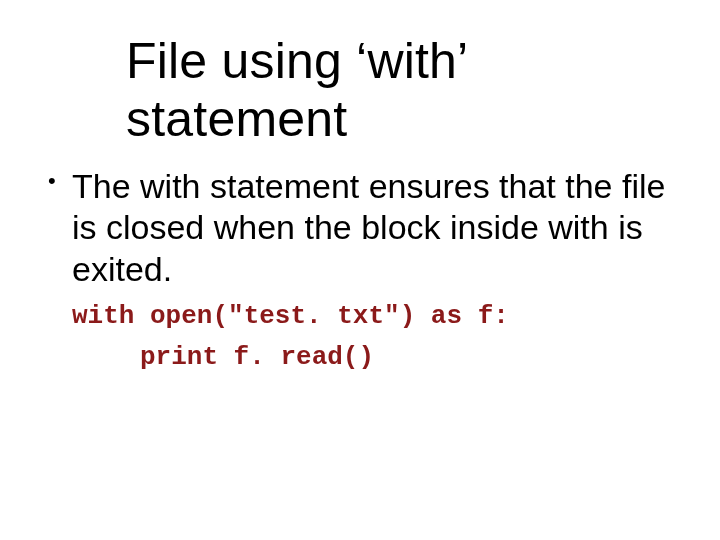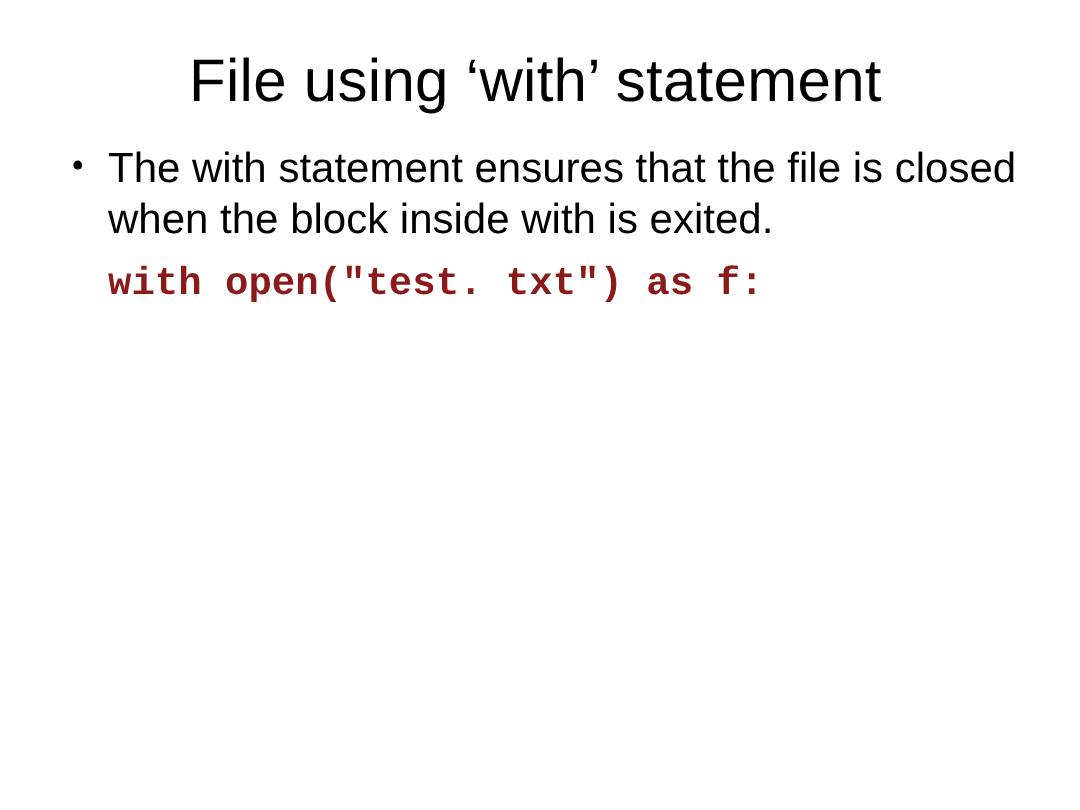--- a/index.html
+++ b/index.html
@@ -12,36 +12,36 @@
     color: #000;
     overflow: hidden;
   }
   .slide {
     box-sizing: border-box;
     width: 720px;
     height: 540px;
     padding: 18px 30px 0 30px;
   }
   .title {
-    font-size: 40px;
+    font-size: 50px;
     font-weight: 400;
     color: #000;
     margin: 14px 0 18px 0;
     padding-left: 96px;
     letter-spacing: 0.2px;
   }
   ul.bullets {
     list-style: none;
     margin: 0;
     padding: 0 10px 0 18px;
   }
   ul.bullets > li {
     position: relative;
     padding-left: 24px;
-    font-size: 28px;
+    font-size: 34px;
     line-height: 1.22;
     color: #000;
     margin-bottom: 4px;
   }
   ul.bullets > li::before {
     content: "•";
     position: absolute;
     left: 0;
     top: 2px;
     font-size: 22px;
@@ -68,14 +68,14 @@
 <div class="slide">
   <div class="title">File using ‘with’ statement</div>
 
   <ul class="bullets">
     <li>
       <span>The with statement ensures that the file is  closed when the block inside with is exited.</span>
     </li>
   </ul>
 
   <div class="code-block"><span>with open("test. txt") as f:</span>
-</div>
+<span class="code-line2">print f. read()</span></div>
 </div>
 
 </body></html>

